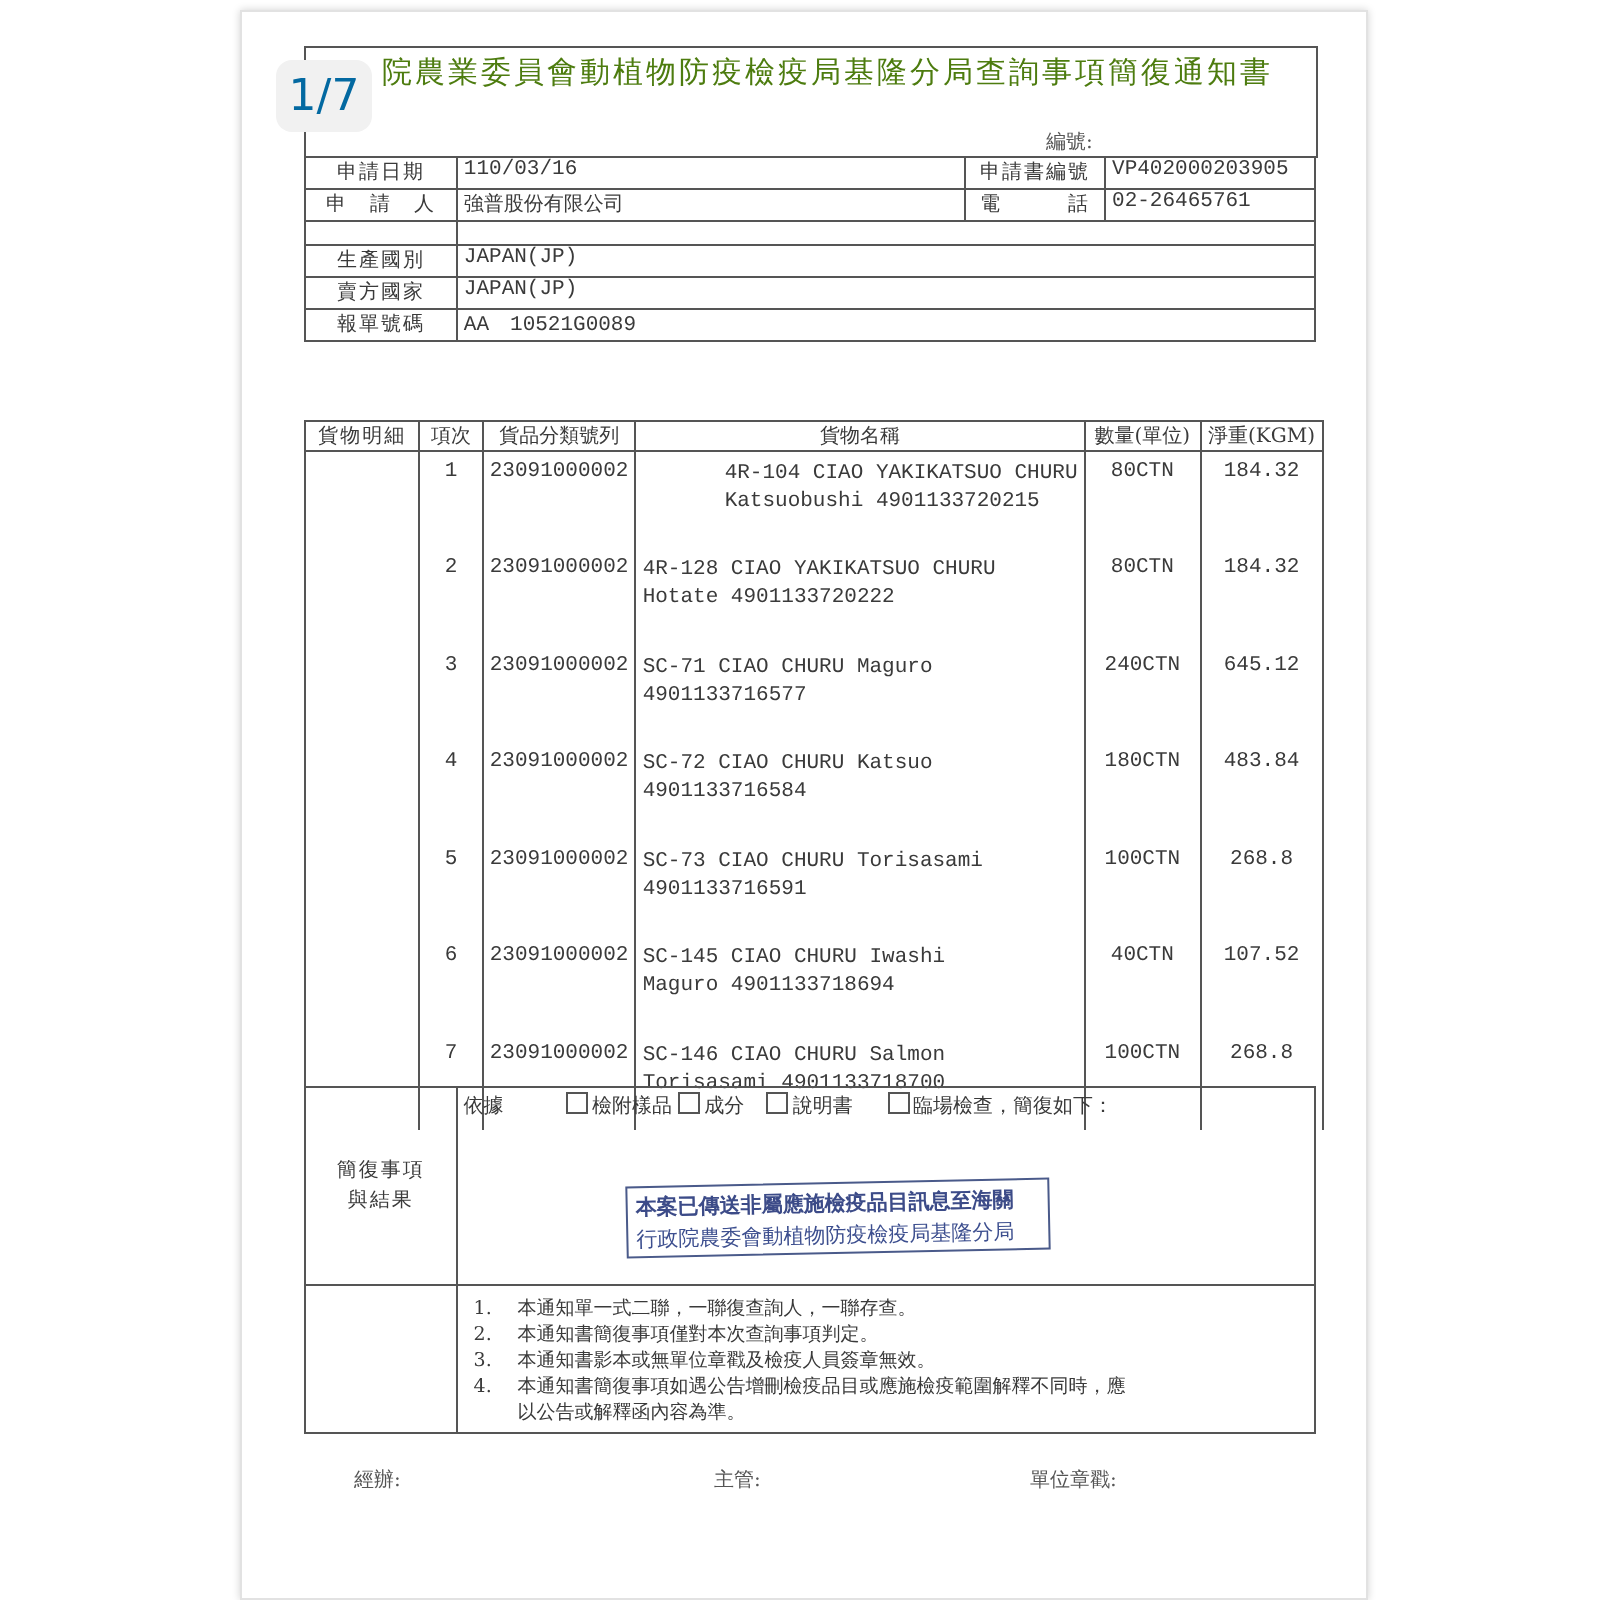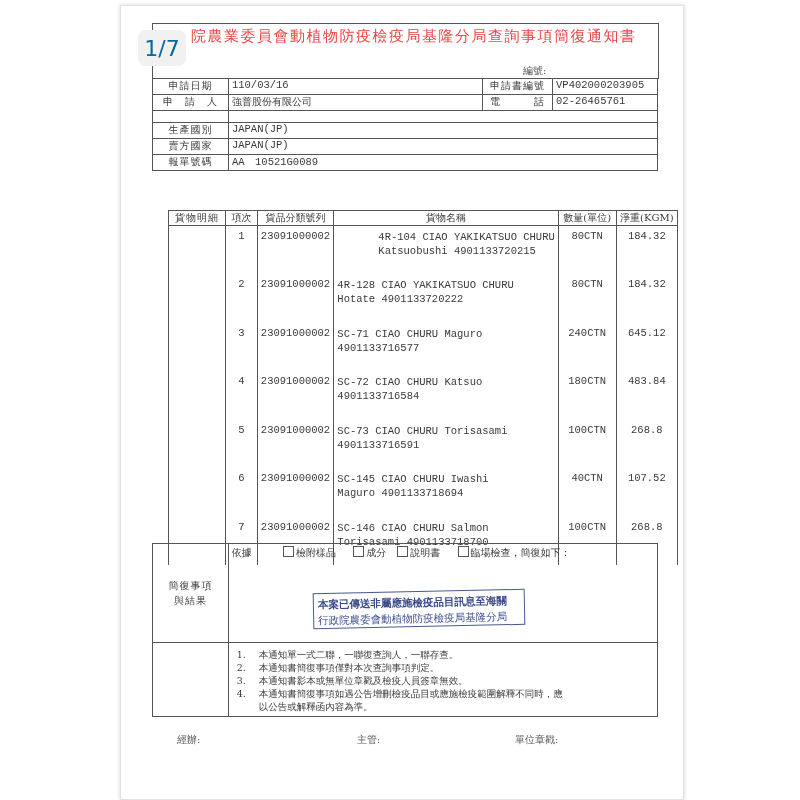--- a/index.html
+++ b/index.html
@@ -5,21 +5,21 @@
   html, body { margin:0; padding:0; }
   body { width:800px; height:800px; background:#ffffff; position:relative; overflow:hidden;
          font-family:"DejaVu Serif","Liberation Serif",serif; color:#3a3a3a; }
   .sheet { position:absolute; left:120px; top:5px; width:562px; height:793px; background:#fff;
            box-shadow:0 0 4px rgba(0,0,0,0.18); border:1px solid #e2e2e2; }
   .badge { position:absolute; left:138px; top:30px; width:48px; height:36px; background:#f1f1f1;
            border-radius:8px; font-family:"DejaVu Sans","Liberation Sans",sans-serif; font-size:22px;
            color:#0369a1; display:flex; align-items:center; justify-content:center; z-index:5; }
   .frame { position:absolute; left:152px; top:23px; width:505px; border:1px solid #555; border-bottom:none; }
   .title { position:absolute; left:0; top:0; width:505px; height:30px; }
-  .title .t { position:absolute; left:38px; top:3px; font-size:15px; letter-spacing:1.5px; color:#ef4444; white-space:nowrap; }
+  .title .t { position:absolute; left:38px; top:3px; font-size:15px; letter-spacing:1.5px; color:#4d7c0f; white-space:nowrap; }
   .title .no { position:absolute; left:370px; top:40px; font-size:10px; color:#555; }
   table { border-collapse:collapse; position:absolute; left:152px; font-size:10px; color:#3a3a3a; }
   td { border:1px solid #555; padding:0 3px; vertical-align:top; white-space:nowrap; }
   .lbl { text-align:center; letter-spacing:1px; }
   .mono { font-family:"Liberation Mono","DejaVu Sans Mono",monospace; font-size:10.5px; }
   .c { text-align:center; }
   .goods td { border-top:none; border-bottom:none; }
   .stamp { position:absolute; left:313px; top:591px; width:212px; height:36px; border:1px solid #4a5a8a;
            transform:rotate(-1.2deg); font-size:10.5px; color:#3d4f8f; line-height:16px; padding:2px 4px; box-sizing:border-box; }
   .stamp .l1 { font-weight:bold; color:#3c4b88; }
@@ -72,21 +72,21 @@
     <td class="lbl">賣方國家</td>
     <td colspan="3" class="mono">JAPAN(JP)</td>
   </tr>
   <tr style="height:16px">
     <td class="lbl">報單號碼</td>
     <td colspan="3" class="mono">AA　10521G0089</td>
   </tr>
 </tbody>
   </table>
 
-<table style="top:210px; width:510px;margin-left:16px;">
+<table style="top:210px; width:510px;">
   <colgroup>
       <col style="width:76px">
       <col style="width:46px">
       <col style="width:77px">
       <col style="width:176px">
       <col style="width:67px">
       <col style="width:64px">
     </colgroup>
   <tbody>
       <tr style="height:15px">
@@ -185,21 +185,21 @@
       <col style="width:430px">
     </colgroup>
   <tbody>
       <tr style="height:99px">
     <td class="c" style="vertical-align:middle; line-height:15px; letter-spacing:1px;">
       <div>簡復事項</div>
       <div>與結果</div>
     </td>
     <td style="padding-top:2px;">
       <span style="margin-right:28px;">依據</span>
-      <span style="margin-right:14px;"><span class="chk"></span><span>檢附樣品</span></span>
+      <span style=""><span class="chk"></span><span>檢附樣品</span></span>
       <span style="margin-right:8px;"><span class="chk"></span><span>成分</span></span>
       <span style="margin-right:14px;"><span class="chk"></span><span>說明書</span></span>
       <span><span class="chk"></span><span>臨場檢查，簡復如下：</span></span>
     </td>
   </tr>
   <tr style="height:74px">
     <td></td>
     <td class="notes" style="padding:5px 0 0 8px; font-size:9.5px;" id="notes-cell">
           <div><span style="display: inline-block; width: 22px;">1.</span><span>本通知單一式二聯，一聯復查詢人，一聯存查。</span></div>
           <div><span style="display: inline-block; width: 22px;">2.</span><span>本通知書簡復事項僅對本次查詢事項判定。</span></div>

